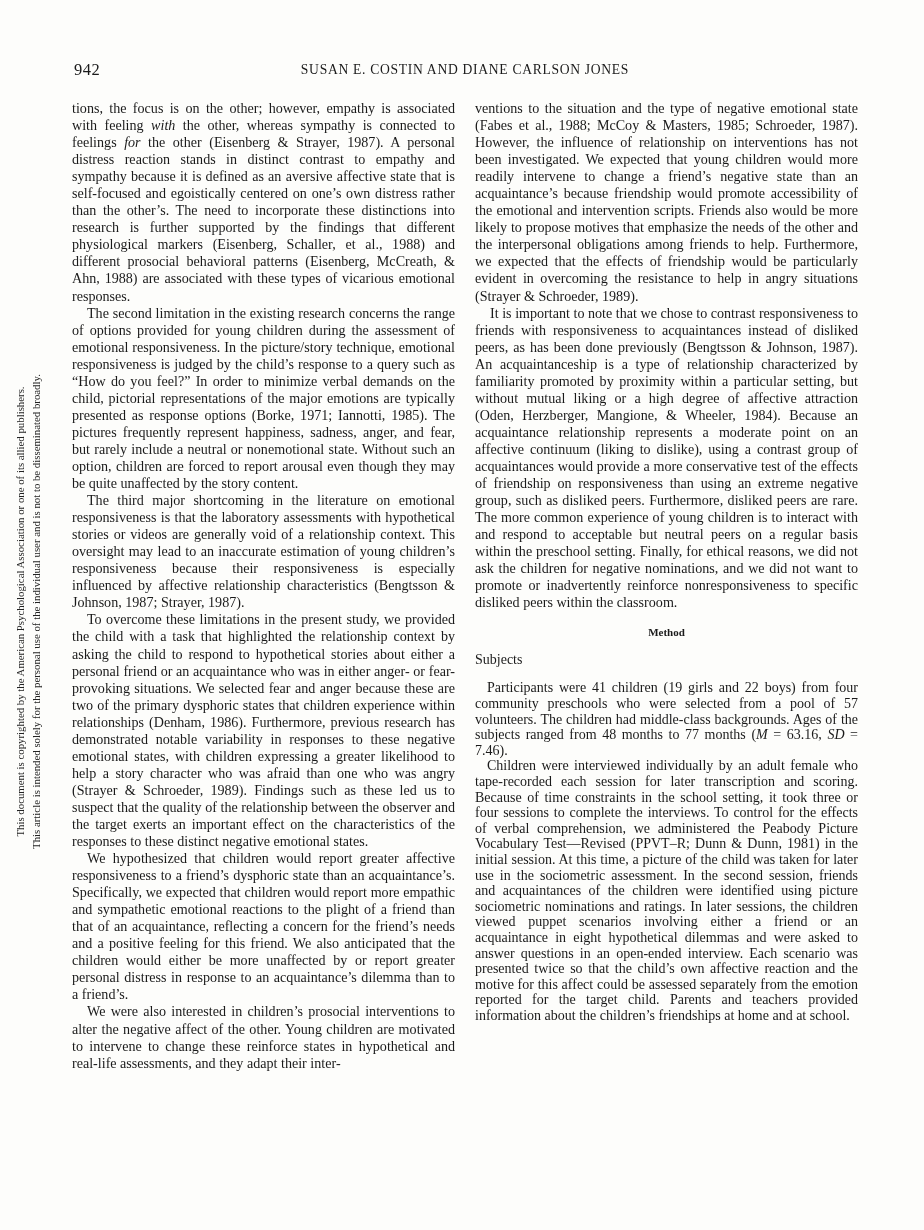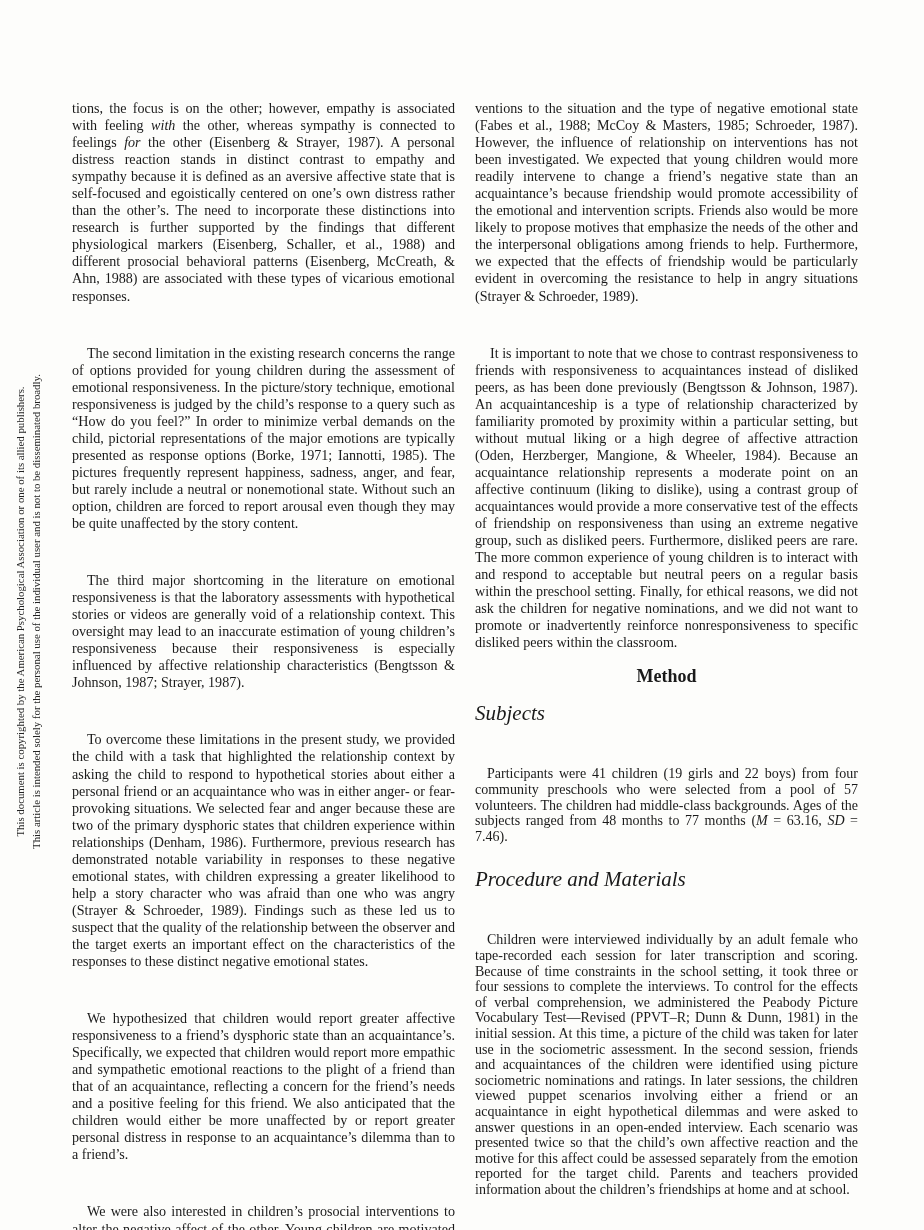--- a/index.html
+++ b/index.html
@@ -29,46 +29,50 @@
     color:#222;
     white-space:nowrap;
   }
   
   .columns{
     position:absolute;left:72px;top:100px;width:786px;
     display:flex;gap:20px;
   }
   .col{flex:0 0 383px;width:383px;text-align:justify;}
   p.para{margin:0;font-size:14.1px;line-height:17.05px;}
-  p.para.indent{text-indent:15px;margin-top:40px;}
+  p.para.indent{text-indent:15px;}
   .it{font-style:italic;}
   .small p.para{font-size:14px;line-height:15.6px;}
   .small p.para.indent{text-indent:12px;}
   .method-h{
-    font-size:18px;font-weight:bold;text-align:center;
+    font-size:11px;font-weight:bold;text-align:center;
     margin:15px 0 14px 0;font-family:inherit;
   }
   .sub-h{
-    font-size:21px;font-style:italic;font-weight:normal;
+    font-size:14px;font-weight:normal;
     text-align:left;margin:0 0 12px 0;font-family:inherit;
   }
   .sub-h.proc{margin-top:23px;}
 </style>
 </head>
 <body>
 
 <div class="page">
 
   <div class="copyright-anchor">
     <div class="copyright-inner">
       <div>This document is copyrighted by the American Psychological Association or one of its allied publishers.</div>
       <div>This article is intended solely for the personal use of the individual user and is not to be disseminated broadly.</div>
     </div>
   </div>
 
+  <div class="header-row">
+    <span class="pageno">942</span>
+    <span class="runhead">SUSAN E. COSTIN AND DIANE CARLSON JONES</span>
+  </div>
 
   <div class="columns">
     <div class="col">
         <p class="para"><span>tions, the focus is on the other; however, empathy is associated with feeling </span><span class="it">with</span><span> the other, whereas sympathy is connected to feelings </span><span class="it">for</span><span> the other (Eisenberg &amp; Strayer, 1987). A personal distress reaction stands in distinct contrast to empathy and sympathy because it is defined as an aversive affective state that is self-focused and egoistically centered on one’s own distress rather than the other’s. The need to incorporate these distinctions into research is further supported by the findings that different physiological markers (Eisenberg, Schaller, et al., 1988) and different prosocial behavioral patterns (Eisenberg, McCreath, &amp; Ahn, 1988) are associated with these types of vicarious emotional responses.</span></p>
         <p class="para indent"><span>The second limitation in the existing research concerns the range of options provided for young children during the assessment of emotional responsiveness. In the picture/story technique, emotional responsiveness is judged by the child’s response to a query such as “How do you feel?” In order to minimize verbal demands on the child, pictorial representations of the major emotions are typically presented as response options (Borke, 1971; Iannotti, 1985). The pictures frequently represent happiness, sadness, anger, and fear, but rarely include a neutral or nonemotional state. Without such an option, children are forced to report arousal even though they may be quite unaffected by the story content.</span></p>
         <p class="para indent"><span>The third major shortcoming in the literature on emotional responsiveness is that the laboratory assessments with hypothetical stories or videos are generally void of a relationship context. This oversight may lead to an inaccurate estimation of young children’s responsiveness because their responsiveness is especially influenced by affective relationship characteristics (Bengtsson &amp; Johnson, 1987; Strayer, 1987).</span></p>
         <p class="para indent"><span>To overcome these limitations in the present study, we provided the child with a task that highlighted the relationship context by asking the child to respond to hypothetical stories about either a personal friend or an acquaintance who was in either anger- or fear-provoking situations. We selected fear and anger because these are two of the primary dysphoric states that children experience within relationships (Denham, 1986). Furthermore, previous research has demonstrated notable variability in responses to these negative emotional states, with children expressing a greater likelihood to help a story character who was afraid than one who was angry (Strayer &amp; Schroeder, 1989). Findings such as these led us to suspect that the quality of the relationship between the observer and the target exerts an important effect on the characteristics of the responses to these distinct negative emotional states.</span></p>
         <p class="para indent"><span>We hypothesized that children would report greater affective responsiveness to a friend’s dysphoric state than an acquaintance’s. Specifically, we expected that children would report more empathic and sympathetic emotional reactions to the plight of a friend than that of an acquaintance, reflecting a concern for the friend’s needs and a positive feeling for this friend. We also anticipated that the children would either be more unaffected by or report greater personal distress in response to an acquaintance’s dilemma than to a friend’s.</span></p>
         <p class="para indent"><span>We were also interested in children’s prosocial interventions to alter the negative affect of the other. Young children are motivated to intervene to change these reinforce states in hypothetical and real-life assessments, and they adapt their inter-</span></p>
       </div>
@@ -79,20 +83,19 @@
           <p class="para indent"><span>It is important to note that we chose to contrast responsiveness to friends with responsiveness to acquaintances instead of disliked peers, as has been done previously (Bengtsson &amp; Johnson, 1987). An acquaintanceship is a type of relationship characterized by familiarity promoted by proximity within a particular setting, but without mutual liking or a high degree of affective attraction (Oden, Herzberger, Mangione, &amp; Wheeler, 1984). Because an acquaintance relationship represents a moderate point on an affective continuum (liking to dislike), using a contrast group of acquaintances would provide a more conservative test of the effects of friendship on responsiveness than using an extreme negative group, such as disliked peers. Furthermore, disliked peers are rare. The more common experience of young children is to interact with and respond to acceptable but neutral peers on a regular basis within the preschool setting. Finally, for ethical reasons, we did not ask the children for negative nominations, and we did not want to promote or inadvertently reinforce nonresponsiveness to specific disliked peers within the classroom.</span></p>
         </div>
 
       <h2 class="method-h">Method</h2>
 
       <h3 class="sub-h">Subjects</h3>
       <div class="small">
           <p class="para indent"><span>Participants were 41 children (19 girls and 22 boys) from four community preschools who were selected from a pool of 57 volunteers. The children had middle-class backgrounds. Ages of the subjects ranged from 48 months to 77 months (</span><span class="it">M</span><span> = 63.16, </span><span class="it">SD</span><span> = 7.46).</span></p>
         </div>
 
-      <h3 class="sub-h proc">Procedure and Materials</h3>
       <div class="small">
           <p class="para indent"><span>Children were interviewed individually by an adult female who tape-recorded each session for later transcription and scoring. Because of time constraints in the school setting, it took three or four sessions to complete the interviews. To control for the effects of verbal comprehension, we administered the Peabody Picture Vocabulary Test—Revised (PPVT–R; Dunn &amp; Dunn, 1981) in the initial session. At this time, a picture of the child was taken for later use in the sociometric assessment. In the second session, friends and acquaintances of the children were identified using picture sociometric nominations and ratings. In later sessions, the children viewed puppet scenarios involving either a friend or an acquaintance in eight hypothetical dilemmas and were asked to answer questions in an open-ended interview. Each scenario was presented twice so that the child’s own affective reaction and the motive for this affect could be assessed separately from the emotion reported for the target child. Parents and teachers provided information about the children’s friendships at home and at school.</span></p>
         </div>
     </div>
   </div>
 
 </div>
 
 </body></html>

